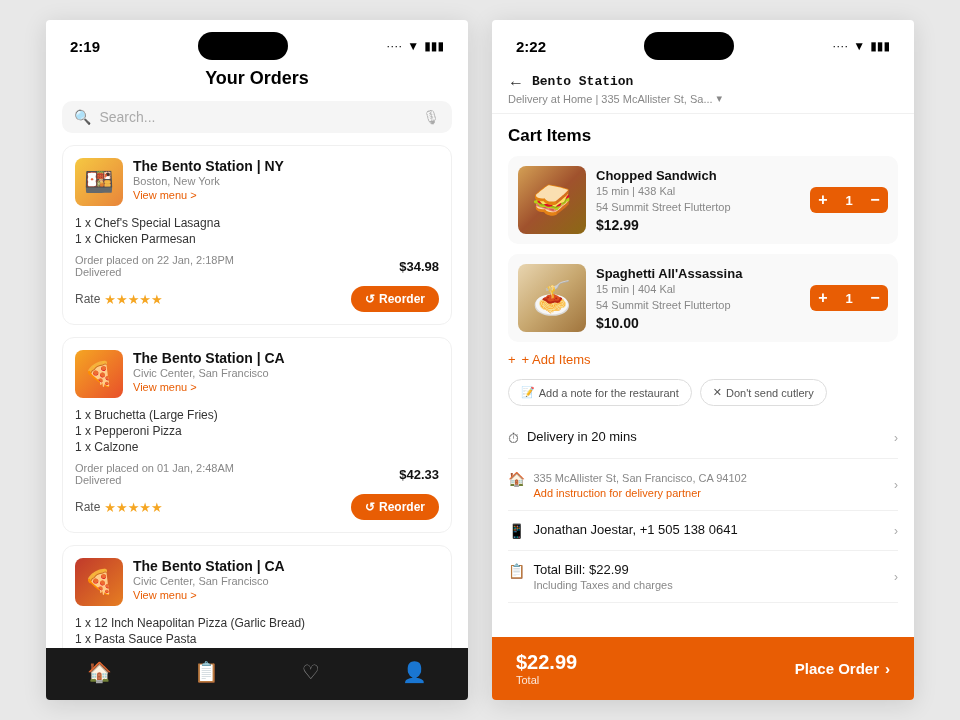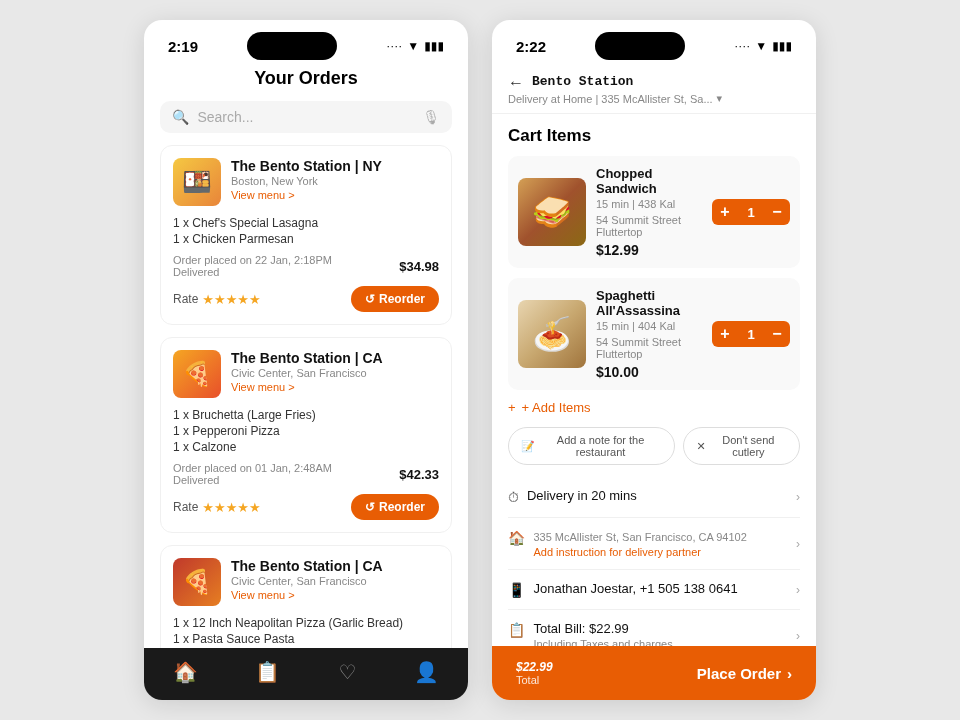--- a/index.html
+++ b/index.html
@@ -12,24 +12,24 @@
       height: 720px;
       font-family: -apple-system, BlinkMacSystemFont, 'Segoe UI', sans-serif;
     }
     .container {
       display: flex;
       gap: 24px;
       padding: 20px;
     }
     
     .phone {
-      width: 324px;
+      width: 422px;
       height: 680px;
       background: #fff;
-      border-radius: 18px;
+      border-radius: 4px;
       overflow: hidden;
       box-shadow: 0 4px 24px rgba(0,0,0,0.12);
       position: relative;
       display: flex;
       flex-direction: column;
     }
     
     .status-bar {
       display: flex;
       align-items: center;
@@ -346,21 +346,21 @@
     .place-order-bar {
       background: #e85d04;
       display: flex;
       align-items: center;
       justify-content: space-between;
       padding: 14px 24px;
       flex-shrink: 0;
       cursor: pointer;
     }
     .place-total-label { font-size: 11px; color: rgba(255,255,255,0.85); }
-    .place-total-value { font-size: 12px; font-weight: 700; color: #fff; font-style: italic; }
+    .place-total-value { font-size: 20px; font-weight: 700; color: #fff; }
     .place-order-text {
       font-size: 15px;
       font-weight: 700;
       color: #fff;
       display: flex;
       align-items: center;
       gap: 6px;
     }
 
     

